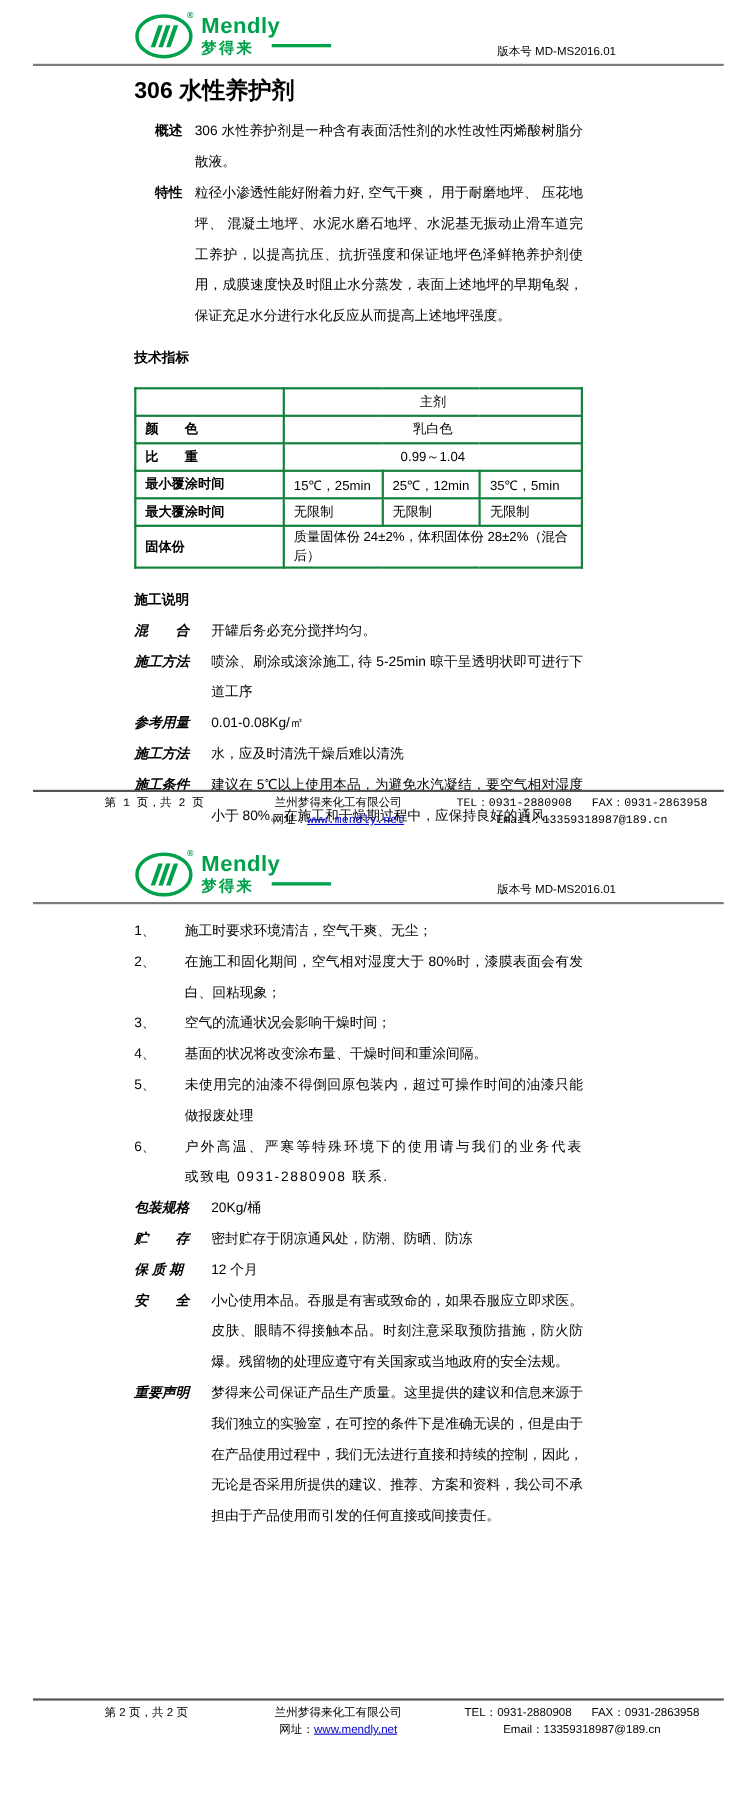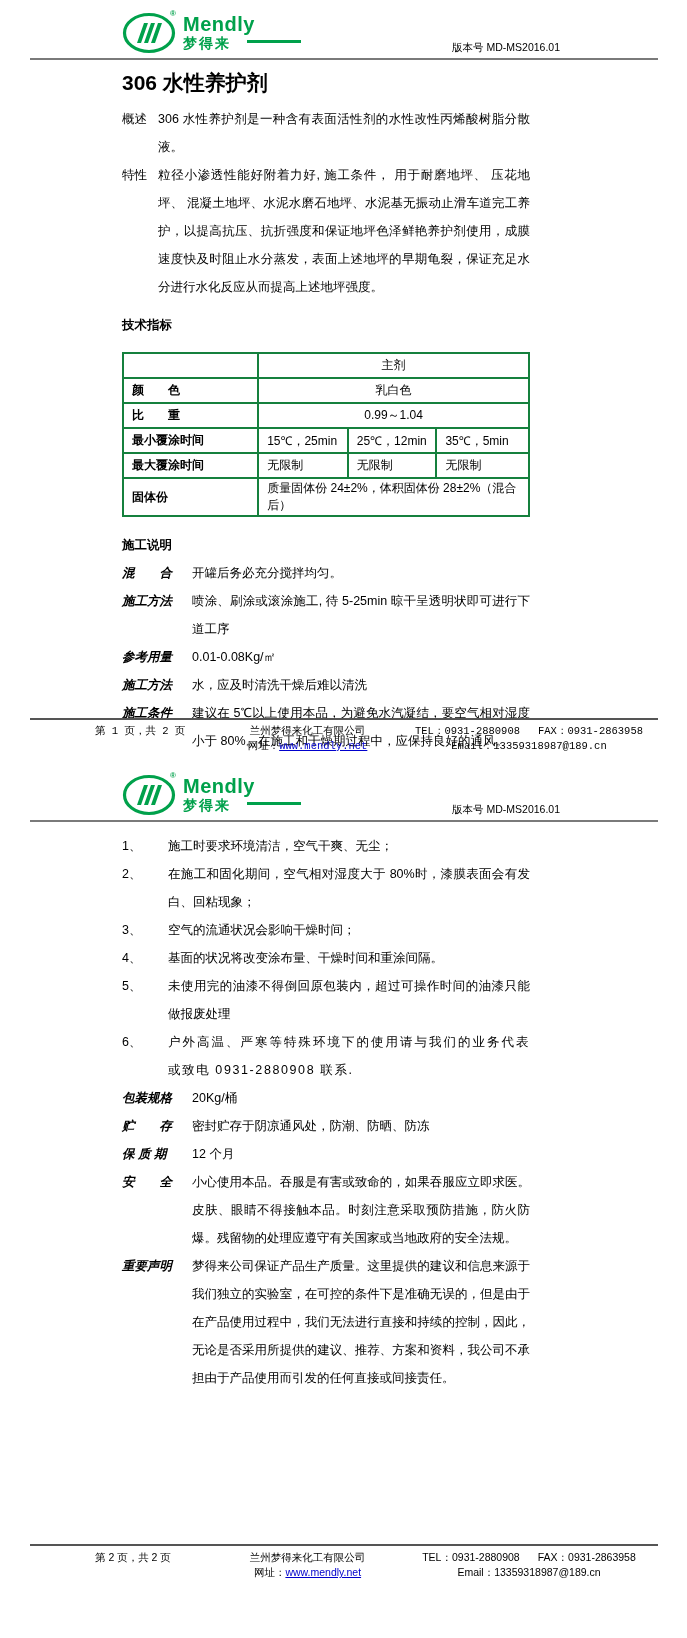--- a/index.html
+++ b/index.html
@@ -26,21 +26,21 @@
   .rule { height: 2px; background: #7a7a7a; margin-top: 4px; }
 
   
   .content { margin: 0 128px 0 92px; font-size: 12.5px; }
   .content.p2c { margin-top: 10px; }
   h1.title { font-size: 21px; font-weight: bold; margin: 10px 0 9px 0; line-height: 26px; }
   .h2 { font-weight: bold; margin: 10px 0 0 0; line-height: 28px; font-size: 12.5px; }
   .h2.constr-gap { margin-top: 14px; }
 
   .lrow { display: flex; }
-  .lrow .lbl { flex: none; width: 36px; font-weight: normal; line-height: 28px; }
+  .lrow .lbl { flex: none; width: 36px; font-weight: bold; line-height: 28px; margin-left: 19px; }
   .lrow .txt { flex: 1; margin: 0; text-align: justify; line-height: 28px; }
 
   .crow { display: flex; }
   .crow .clbl { flex: none; width: 70px; font-weight: bold; line-height: 28px; font-style: italic; }
   .crow .ctxt { flex: 1; margin: 0; text-align: justify; line-height: 28px; }
 
   .nrow { display: flex; }
   .nrow .nnum { flex: none; width: 46px; line-height: 28px; }
   .nrow .ntxt { flex: 1; margin: 0; text-align: justify; line-height: 28px; }
   .nrow .ntxt.spread { letter-spacing: 1.6px; }
@@ -93,21 +93,21 @@
     <main class="content">
       <h1 class="title">306 水性养护剂</h1>
 
       <div class="lrow">
         <span class="lbl">概述</span>
         <p class="txt">306 水性养护剂是一种含有表面活性剂的水性改性丙烯酸树脂分散液。</p>
       </div>
 
       <div class="lrow">
         <span class="lbl">特性</span>
-        <p class="txt">粒径小渗透性能好附着力好, 施工条件， 用于耐磨地坪、 压花地坪、 混凝土地坪、水泥水磨石地坪、水泥基无振动止滑车道完工养护，以提高抗压、抗折强度和保证地坪色泽鲜艳养护剂使用，成膜速度快及时阻止水分蒸发，表面上述地坪的早期龟裂，保证充足水分进行水化反应从而提高上述地坪强度。</p>
+        <p class="txt">粒径小渗透性能好附着力好, 空气干爽， 用于耐磨地坪、 压花地坪、 混凝土地坪、水泥水磨石地坪、水泥基无振动止滑车道完工养护，以提高抗压、抗折强度和保证地坪色泽鲜艳养护剂使用，成膜速度快及时阻止水分蒸发，表面上述地坪的早期龟裂，保证充足水分进行水化反应从而提高上述地坪强度。</p>
       </div>
 
       <div class="h2">技术指标</div>
 
       <table class="spec">
         <colgroup>
             <col style="width:136px">
             <col style="width:90px">
             <col style="width:89px">
             <col style="width:93px">

